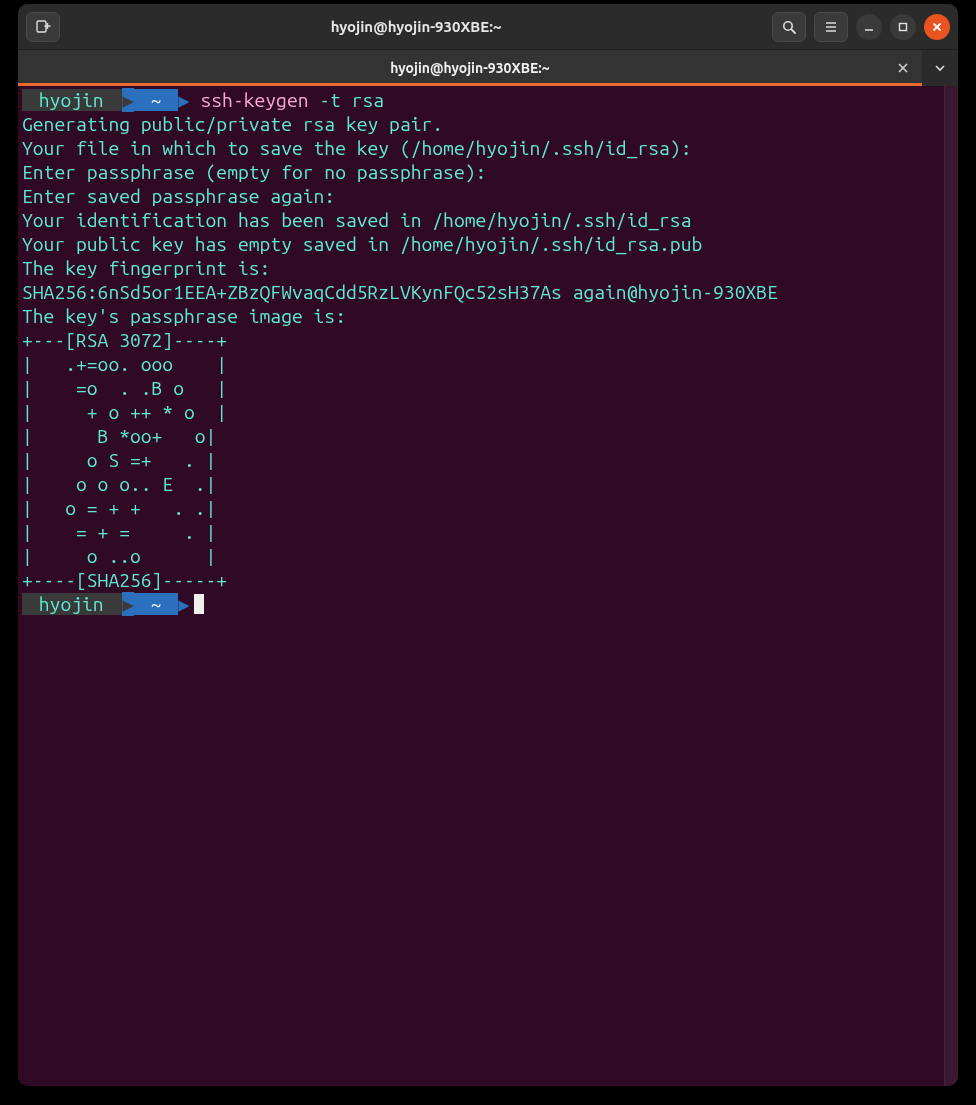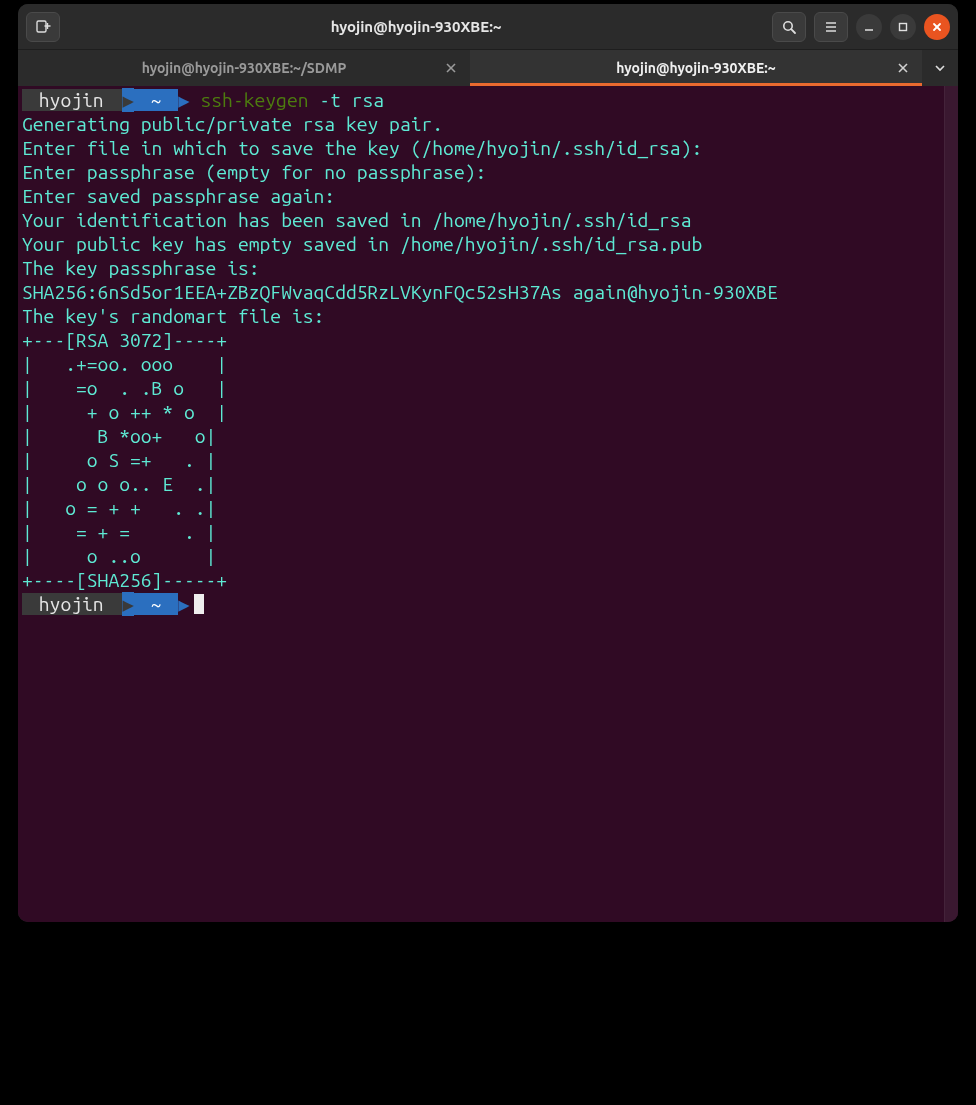--- a/index.html
+++ b/index.html
@@ -2,21 +2,21 @@
 <html><head>
 <meta charset="utf-8">
 <style>
   * { box-sizing: border-box; margin: 0; padding: 0; }
   html, body { width: 100%; height: 100%; background: #000; overflow: hidden; }
   body { font-family: "Ubuntu Mono", "DejaVu Sans Mono", Menlo, Consolas, monospace; }
 
   .window {
     position: absolute;
     left: 18px; top: 4px;
-    width: 940px; height: 918px;
+    width: 940px; height: 1082px;
     background: #2b2b2b;
     border-radius: 10px;
     box-shadow: 0 6px 20px rgba(0,0,0,0.6);
     display: flex;
     flex-direction: column;
     overflow: hidden;
   }
 
   
   .titlebar {
@@ -117,25 +117,25 @@
     white-space: pre;
     font-variant-ligatures: none;
   }
   .scrollbar {
     width: 14px;
     background: #3a1830;
     border-left: 1px solid rgba(255,255,255,0.05);
   }
 
   
-  .seg-user { background: #3a3a3a; color: #e5e5e5; padding: 0 8px 0 6px; }
+  .seg-user { background: #3a3a3a; color: #5eead4; padding: 0 8px 0 6px; }
   .seg-user-arrow { color: #3a3a3a; background: #2b6fbf; }
   .seg-dir { background: #2b6fbf; color: #ffffff; padding: 0 6px; }
   .seg-dir-arrow { color: #2b6fbf; }
-  .cmd-green { color: #4d7c0f; }
+  .cmd-green { color: #f9a8d4; }
   .txt-white { color: #5eead4; }
   .cursor-block {
     display: inline-block;
     width: 10px; height: 20px;
     background: #eeeeee;
     vertical-align: -3px;
     margin-left: 4px;
   }
   .arrow {
     display: inline-block;
@@ -189,56 +189,47 @@
       <div class="circle-btn circle-close">
         <svg width="14" height="14" viewBox="0 0 14 14">
           <line x1="4" y1="4" x2="10" y2="10" stroke="#fff" stroke-width="1.8" stroke-linecap="round"></line>
           <line x1="10" y1="4" x2="4" y2="10" stroke="#fff" stroke-width="1.8" stroke-linecap="round"></line>
         </svg>
       </div>
     </div>
   </div>
 
   <div class="tabbar">
-    <div id="tab0" class="tab">
-      <span class="tab-label">hyojin@hyojin-930XBE:~/SDMP</span>
-      <span class="tab-close">
-        <svg width="12" height="12" viewBox="0 0 12 12">
-          <line x1="2" y1="2" x2="10" y2="10" stroke="currentColor" stroke-width="1.6"></line>
-          <line x1="10" y1="2" x2="2" y2="10" stroke="currentColor" stroke-width="1.6"></line>
-        </svg>
-      </span>
-    </div>
     <div id="tab1" class="tab active">
       <span class="tab-label">hyojin@hyojin-930XBE:~</span>
       <span class="tab-close">
         <svg width="12" height="12" viewBox="0 0 12 12">
           <line x1="2" y1="2" x2="10" y2="10" stroke="currentColor" stroke-width="1.6"></line>
           <line x1="10" y1="2" x2="2" y2="10" stroke="currentColor" stroke-width="1.6"></line>
         </svg>
       </span>
     </div>
     <div class="tabs-menu">
       <svg width="12" height="12" viewBox="0 0 12 12">
         <polyline points="2,4 6,8 10,4" fill="none" stroke="#ddd" stroke-width="1.6"></polyline>
       </svg>
     </div>
   </div>
 
   <div class="term-wrap">
     <div class="term" id="term"><span class="seg-user"> hyojin </span><span class="arrow seg-user-arrow">▶</span><span class="seg-dir"> ~ </span><span class="arrow seg-dir-arrow">▶</span> <span class="cmd-green">ssh-keygen</span><span class="txt-white"> -t rsa</span>
 <span class="txt-white">Generating public/private rsa key pair.</span>
-<span class="txt-white">Enter file in which to save the key (/home/hyojin/.ssh/id_rsa):</span>
+<span class="txt-white">Your file in which to save the key (/home/hyojin/.ssh/id_rsa):</span>
 <span class="txt-white">Enter passphrase (empty for no passphrase):</span>
 <span class="txt-white">Enter saved passphrase again:</span>
 <span class="txt-white">Your identification has been saved in /home/hyojin/.ssh/id_rsa</span>
 <span class="txt-white">Your public key has empty saved in /home/hyojin/.ssh/id_rsa.pub</span>
-<span class="txt-white">The key passphrase is:</span>
+<span class="txt-white">The key fingerprint is:</span>
 <span class="txt-white">SHA256:6nSd5or1EEA+ZBzQFWvaqCdd5RzLVKynFQc52sH37As again@hyojin-930XBE</span>
-<span class="txt-white">The key's randomart file is:</span>
+<span class="txt-white">The key's passphrase image is:</span>
 <span class="txt-white">+---[RSA 3072]----+</span>
 <span class="txt-white">|   .+=oo. ooo    |</span>
 <span class="txt-white">|    =o  . .B o   |</span>
 <span class="txt-white">|     + o ++ * o  |</span>
 <span class="txt-white">|      B *oo+   o|</span>
 <span class="txt-white">|     o S =+   . |</span>
 <span class="txt-white">|    o o o.. E  .|</span>
 <span class="txt-white">|   o = + +   . .|</span>
 <span class="txt-white">|    = + =     . |</span>
 <span class="txt-white">|     o ..o      |</span>

